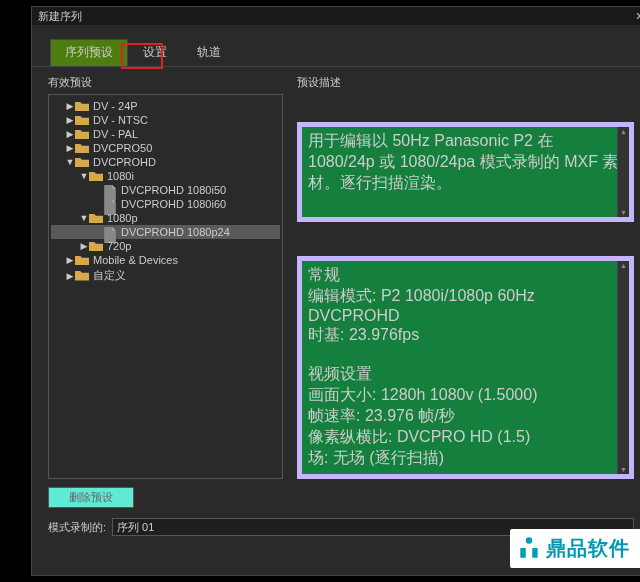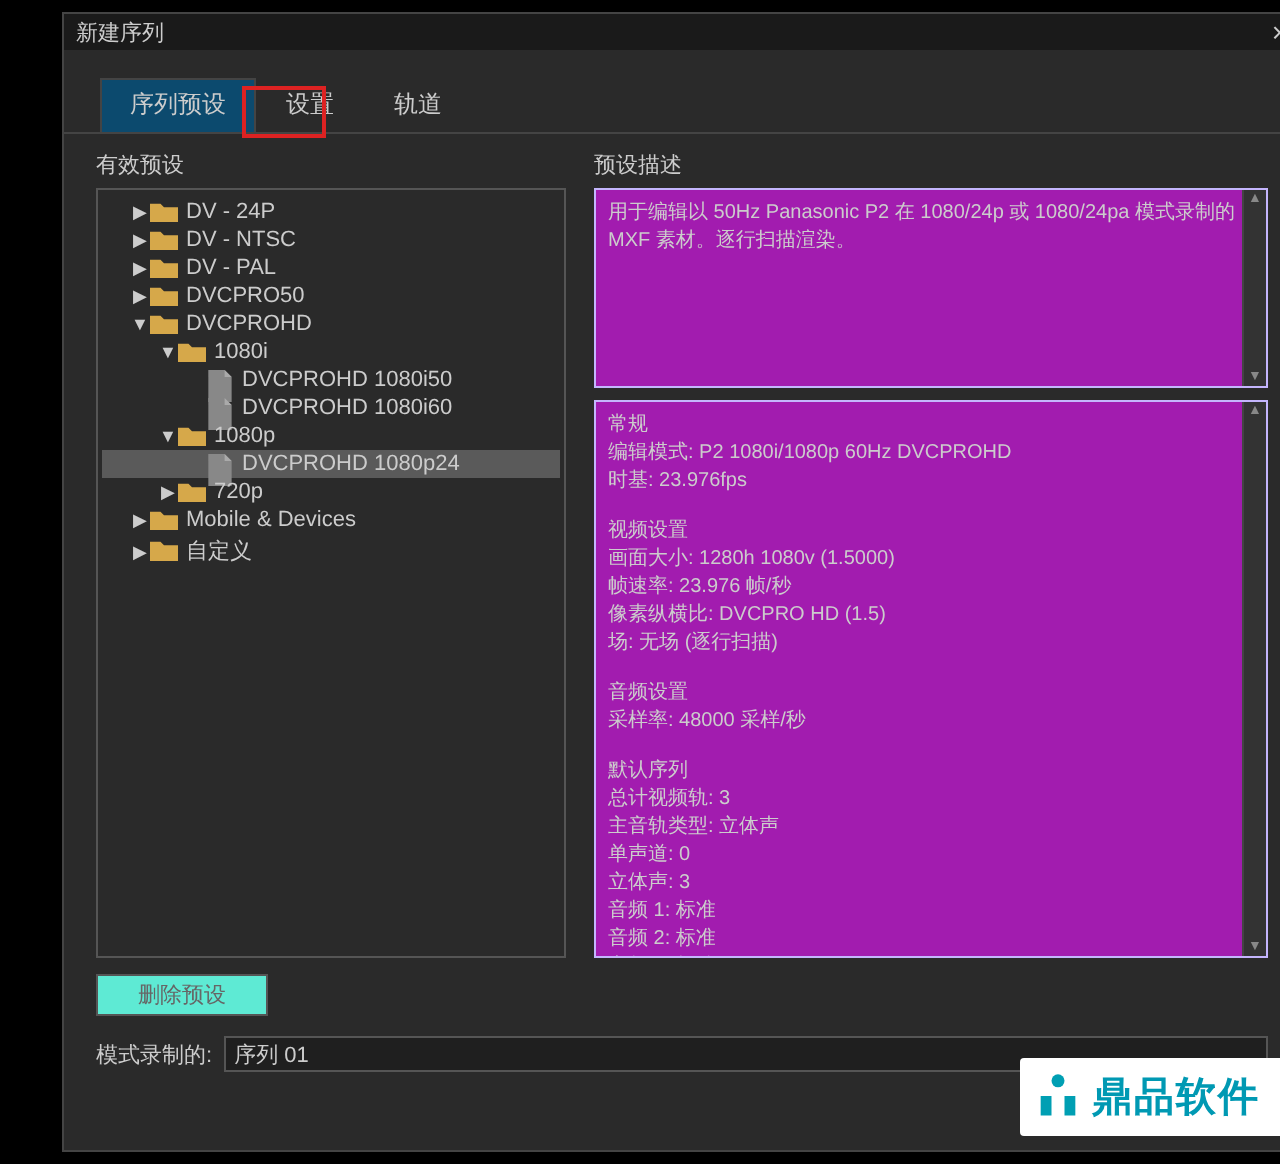--- a/index.html
+++ b/index.html
@@ -2,36 +2,36 @@
 <html><head>
 <meta charset="utf-8">
 <style>
 * { margin: 0; padding: 0; box-sizing: border-box; font-family: "Microsoft YaHei", sans-serif; }
 body { background: #000; width: 640px; height: 582px; overflow: hidden; position: relative; }
 .dialog { position: absolute; top: 6px; left: 0; width: 620px; height: 570px; background: #2a2a2a; border: 1px solid #444; display: flex; flex-direction: column; margin-left: 31px; }
 .titlebar { height: 18px; background: #1a1a1a; display: flex; justify-content: space-between; align-items: center; padding: 0 6px; font-size: 11px; color: #ccc; }
 .titlebar .close { font-size: 14px; cursor: pointer; }
 .tabs { display: flex; padding: 14px 0 0 18px; border-bottom: 1px solid #444; }
 .tab { padding: 4px 14px; font-size: 12px; color: #ccc; cursor: pointer; border: 1px solid transparent; background: #2a2a2a; }
-.tab.active { background: #0c4a6e; border: 1px solid #444; border-bottom: none; }
+.tab.active { background: #4d7c0f; border: 1px solid #444; border-bottom: none; }
 .settings-box { position: absolute; top: 36px; left: 89px; width: 42px; height: 26px; border: 2px solid #d22; pointer-events: none; z-index: 100; }
 .content { display: flex; flex: 1; padding: 8px 16px; gap: 14px; overflow: hidden; }
 .left-col, .right-col { display: flex; flex-direction: column; }
 .left-col { width: 235px; }
-.right-col { flex: 1; }
+.right-col { flex: 1; gap: 28px; }
 .panel-label { font-size: 11px; color: #ccc; margin-bottom: 4px; }
 .tree-box { flex: 1; border: 1px solid #555; background: #2a2a2a; overflow: auto; padding: 4px 2px; }
 .tree-item { display: flex; align-items: center; font-size: 11px; color: #ccc; padding: 1px 0; cursor: pointer; white-space: nowrap; }
 .tree-item.selected { background: #5a5a5a; }
 .arrow { width: 10px; display: inline-block; text-align: center; font-size: 9px; }
 .folder-icon, .file-icon { width: 14px; height: 11px; display: inline-block; margin-right: 4px; }
 .folder-icon svg { fill: #d6a84a; }
 .file-icon svg { fill: #aaa; }
 .ind-1 { padding-left: 14px; } .ind-2 { padding-left: 28px; } .ind-3 { padding-left: 42px; }
-.desc-box { border: 1px solid #c4b5fd; background: #a21caf; font-size: 10px; color: #ccc; padding: 4px 6px; overflow: auto; position: relative; }
+.desc-box { border: 5px solid #c4b5fd; background: #15803d; font-size: 16px; color: #ccc; padding: 4px 6px; overflow: auto; position: relative; }
 .desc-top { height: 100px; margin-bottom: 6px; }
 .desc-bot { flex: 1; }
 .scroll-fake { position: absolute; right: 0; top: 0; width: 12px; height: 100%; background: #333; border-left: 1px solid #444; }
 .scroll-fake:before { content: "▲"; position: absolute; top: 1px; left: 2px; font-size: 7px; color: #888; }
 .scroll-fake:after { content: "▼"; position: absolute; bottom: 1px; left: 2px; font-size: 7px; color: #888; }
 .del-row { padding: 0 16px 6px; }
 .del-btn { background: #5eead4; border: 1px solid #555; color: #666; font-size: 11px; padding: 2px 20px; }
 .name-row { padding: 4px 16px; display: flex; align-items: center; gap: 6px; }
 .name-lbl { font-size: 11px; color: #ccc; }
 .name-input { flex: 1; background: #1f1f1f; border: 1px solid #555; color: #ccc; font-size: 11px; padding: 2px 4px; }

